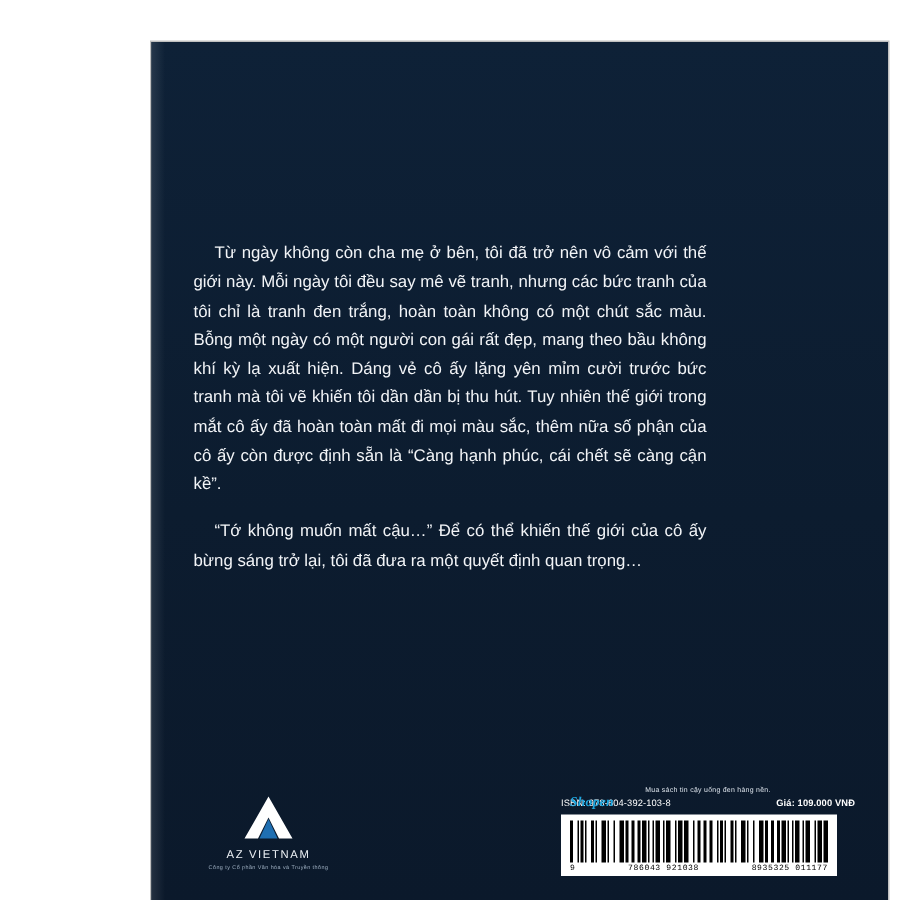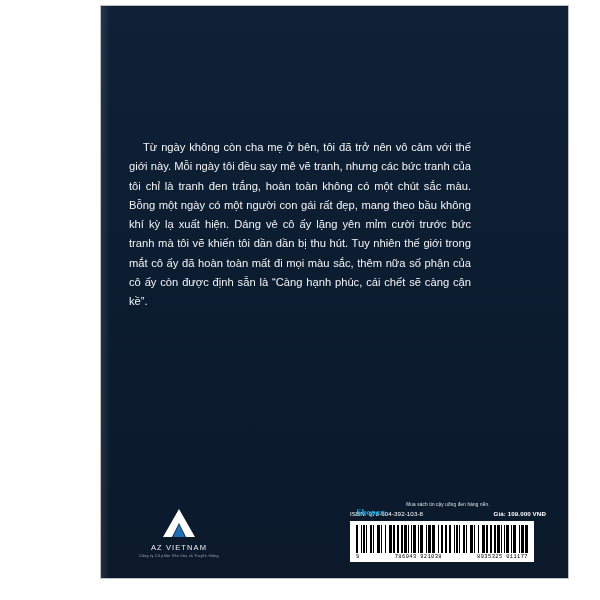--- a/index.html
+++ b/index.html
@@ -16,27 +16,28 @@
   .page {
     position: relative;
     width: 600px;
     height: 600px;
     background: #ffffff;
   }
   
   .cover {
     position: absolute;
     left: 101px;
-    top: 6px;
+    top: 28px;
     width: 467px;
     height: 572px;
     background: #0d1f33;
     background-image: linear-gradient(180deg, #0e2137 0%, #0c1c2f 55%, #0b192b 100%);
     box-shadow: 0 0 0 1px rgba(0,0,0,0.25);
     overflow: hidden;
+    padding-left: 24px;
   }
   .blurb {
     position: absolute;
     left: 28px;
     top: 132px;
     width: 342px;
     color: #f2f4f7;
     font-size: 11.2px;
     line-height: 1.72;
     text-align: justify;
@@ -158,20 +159,21 @@
 </head>
 <body>
 
 <div class="page">
 
   <div class="cover">
     <div class="spine-shadow"></div>
 
     <div class="blurb">
       <p>Từ ngày không còn cha mẹ ở bên, tôi đã trở nên vô cảm với thế giới này. Mỗi ngày tôi đều say mê vẽ tranh, nhưng các bức tranh của tôi chỉ là tranh đen trắng, hoàn toàn không có một chút sắc màu. Bỗng một ngày có một người con gái rất đẹp, mang theo bầu không khí kỳ lạ xuất hiện. Dáng vẻ cô ấy lặng yên mỉm cười trước bức tranh mà tôi vẽ khiến tôi dần dần bị thu hút. Tuy nhiên thế giới trong mắt cô ấy đã hoàn toàn mất đi mọi màu sắc, thêm nữa số phận của cô ấy còn được định sẵn là “Càng hạnh phúc, cái chết sẽ càng cận kề”.</p>
+      <p>“Tớ không muốn mất cậu…” Để có thể khiến thế giới của cô ấy bừng sáng trở lại, tôi đã đưa ra một quyết định quan trọng…</p>
     </div>
 
     <div class="bottom">
 
       <div class="publisher">
         <div class="logo-mark">
           <svg width="34" height="30" viewBox="0 0 34 30" aria-hidden="true">
             <polygon points="17,1 33,29 24,29 17,15 10,29 1,29" fill="#ffffff"></polygon>
             <polygon points="17,16 23,29 11,29" fill="#1f6fb2"></polygon>
           </svg>

